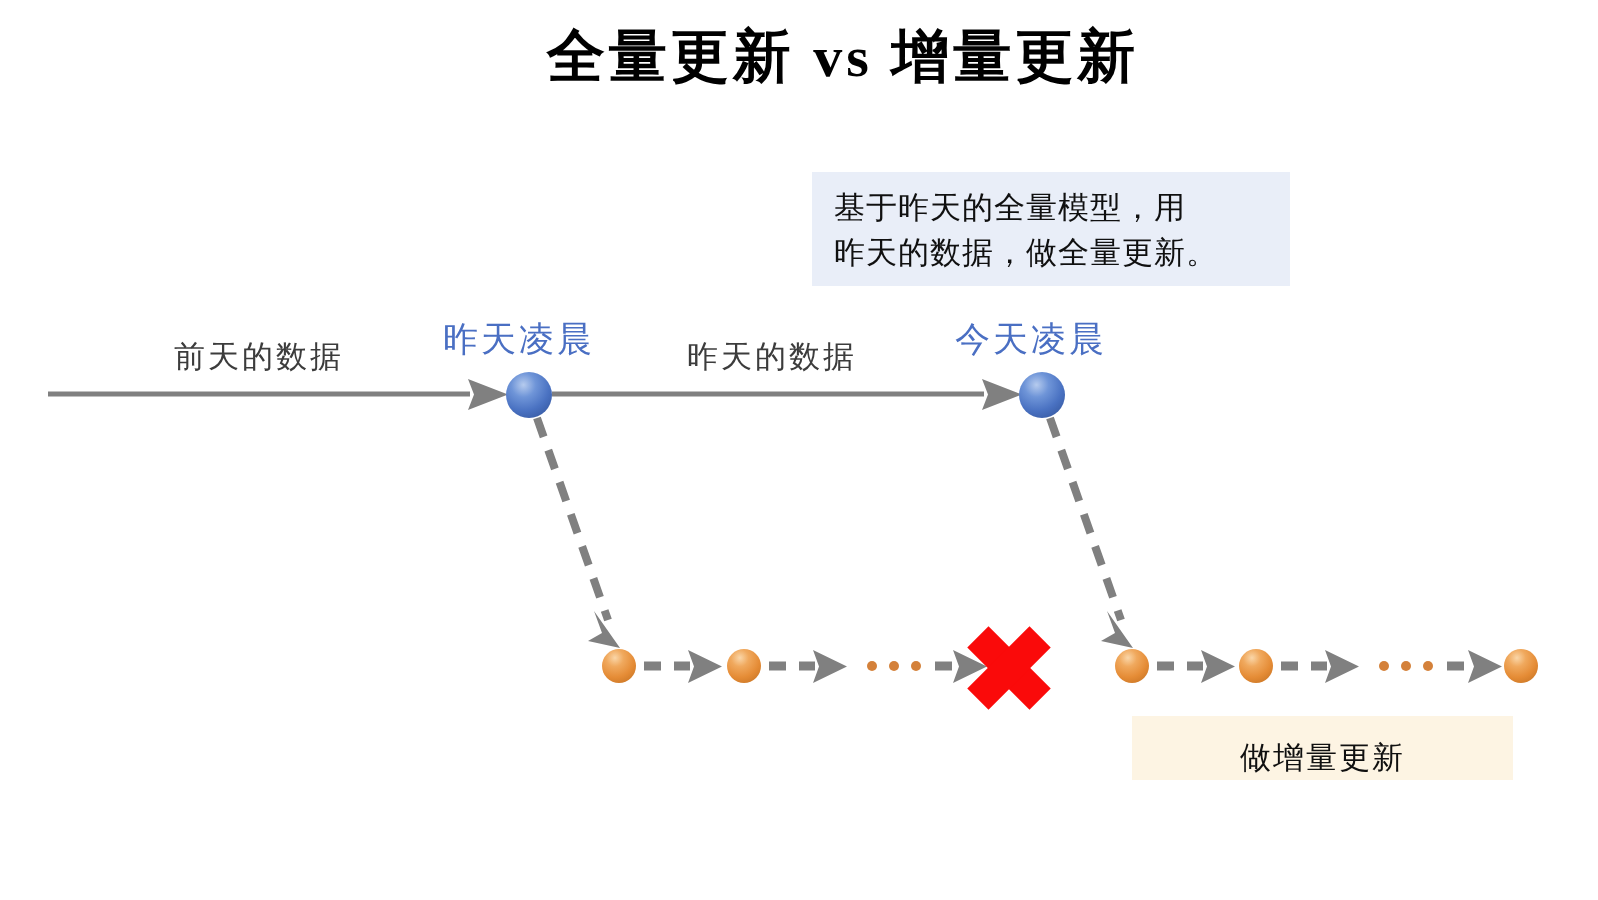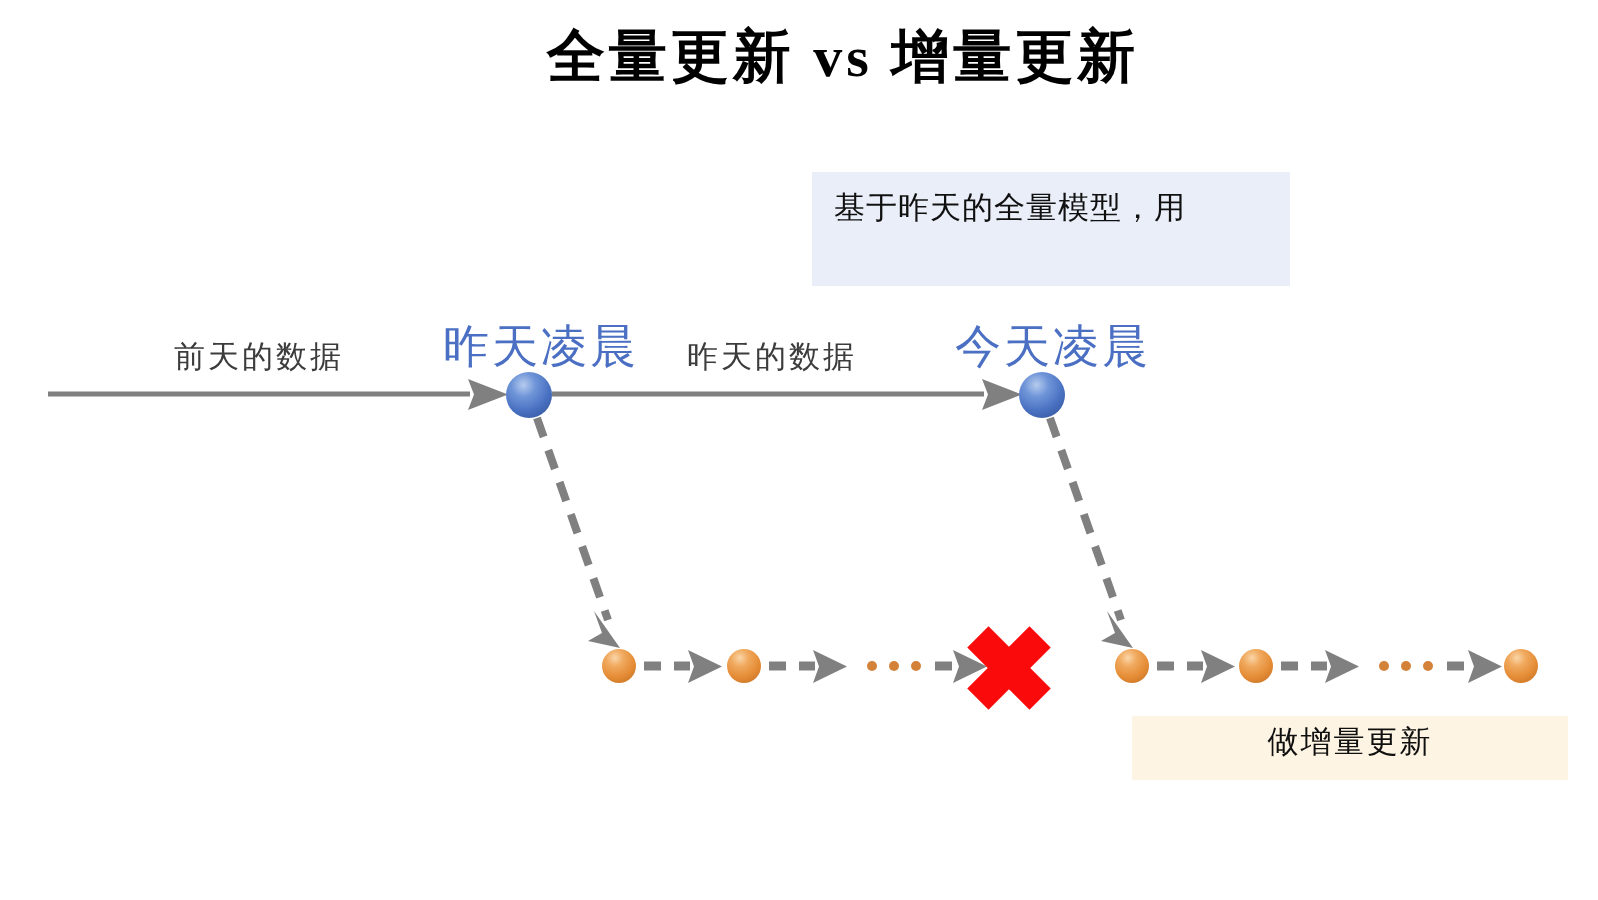--- a/index.html
+++ b/index.html
@@ -49,43 +49,43 @@
     height: 114px;
     background: #e9eef8;
     font-size: 31px;
     letter-spacing: 1px;
     padding: 14px 20px 8px 22px;
     text-align: left;
   }
   .callout-incr {
     left: 1132px;
     top: 716px;
-    width: 436px;
+    width: 381px;
     height: 64px;
     background: #fdf4e3;
     font-size: 31px;
     letter-spacing: 2px;
     text-align: center;
-    padding-top: 4px;
+    padding-top: 20px;
   }
 
   
   .tl-label {
     position: absolute;
     font-family: Liberation Serif, serif;
     white-space: pre;
   }
   .label-gray {
     color: #3c3c3c;
     font-size: 31px;
     letter-spacing: 3px;
   }
   .label-blue {
     color: #4a6fc3;
-    font-size: 46px;
+    font-size: 35px;
     letter-spacing: 3px;
   }
   .lbl-prev   { left: 174px;  top: 336px; }
   .lbl-yest   { left: 443px;  top: 316px; }
   .lbl-ydata  { left: 687px;  top: 336px; }
   .lbl-today  { left: 955px;  top: 316px; }
 
   
   #art {
     position: absolute;
@@ -97,20 +97,21 @@
 </style>
 </head>
 <body>
 
 <div id="canvas">
 
   <div class="title">全量更新 vs 增量更新</div>
 
   <div class="callout callout-full">
     <div>基于昨天的全量模型，用</div>
+    <div>昨天的数据，做全量更新。</div>
   </div>
 
   <div class="callout callout-incr">做增量更新</div>
 
   <div class="tl-label label-gray lbl-prev">前天的数据</div>
   <div class="tl-label label-blue lbl-yest">昨天凌晨</div>
   <div class="tl-label label-blue lbl-today">今天凌晨</div>
   <div class="tl-label label-gray lbl-ydata">昨天的数据</div>
 
   <svg id="art" viewBox="0 0 1598 900">

